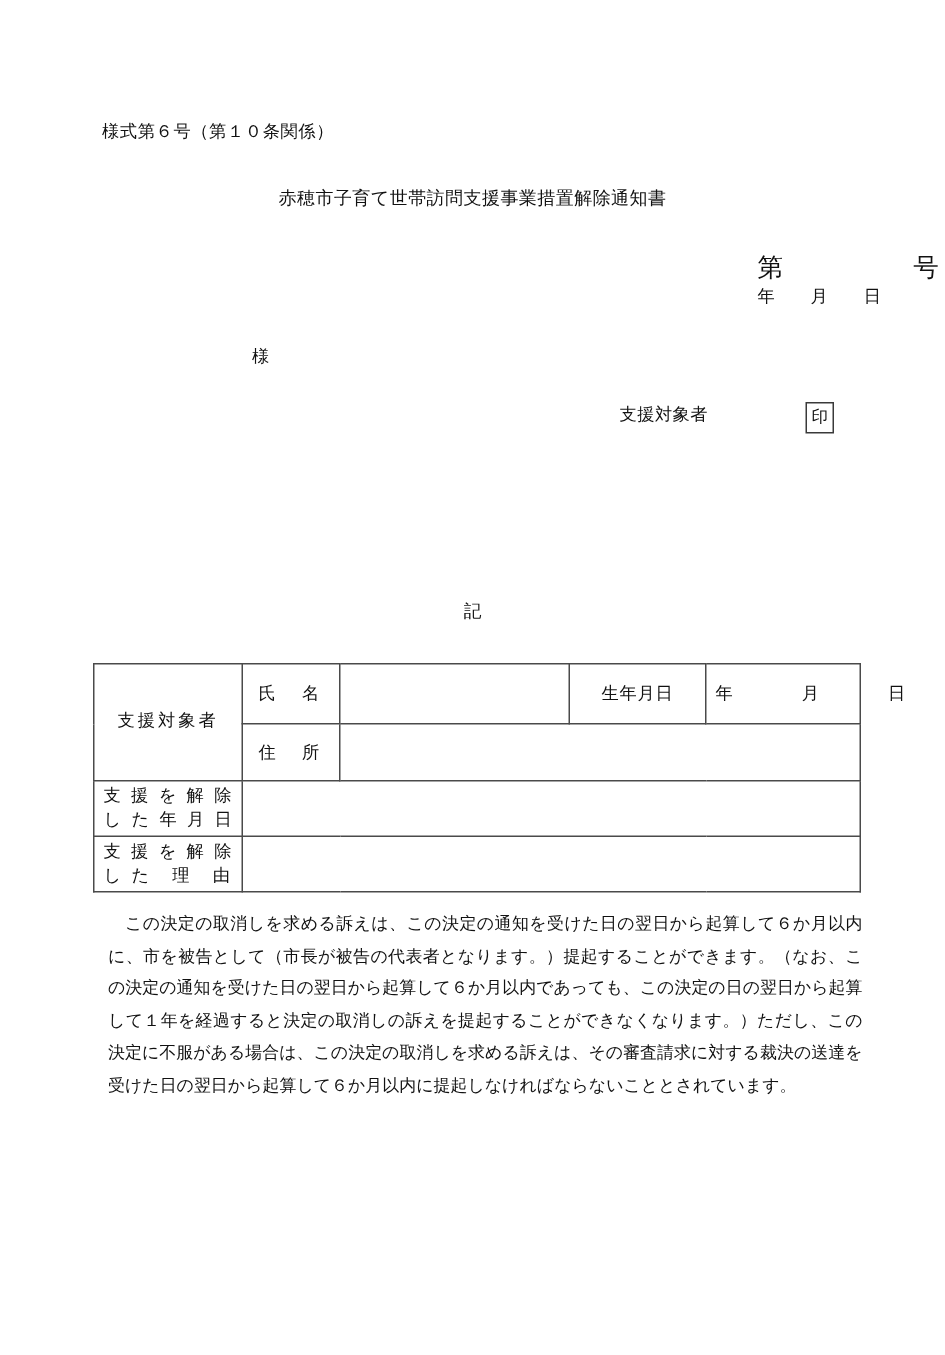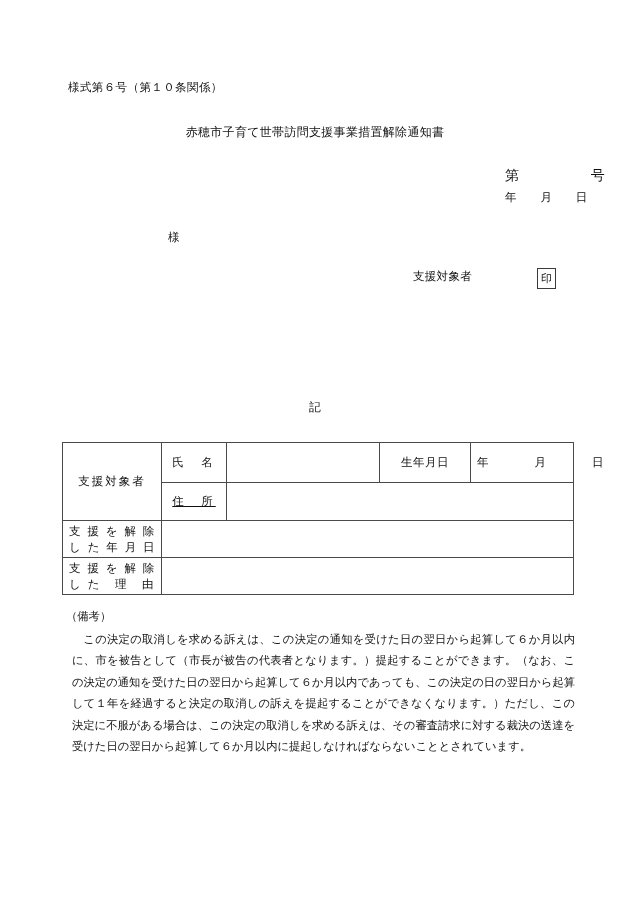--- a/index.html
+++ b/index.html
@@ -39,21 +39,21 @@
     width: 630px;
     text-align: center;
     font-size: 12px;
     letter-spacing: 0.3px;
     white-space: pre;
   }
 
   .number-line {
     left: 505px;
     top: 167px;
-    font-size: 14px;
+    font-size: 17px;
     letter-spacing: 0.3px;
   }
   .date-line {
     left: 505px;
     top: 190px;
     font-size: 11.5px;
     letter-spacing: 0.3px;
   }
 
   .addressee {
@@ -133,21 +133,21 @@
     width: 78px;
     text-align: center;
     letter-spacing: 0.5px;
     font-family: Liberation Serif, serif;
   }
   td.dob-value {
     text-align: center;
     font-size: 11.5px;
   }
   .row-h1 { height: 40px; }
-  .row-h2 { height: 38px; text-decoration: underline; }
+  .row-h2 { height: 38px; }
   .row-h3 { height: 37px; }
   .row-h4 { height: 37px; }
   .two-line {
     display: block;
     letter-spacing: 2px;
     line-height: 16px;
   }
 
   
   .remarks {
@@ -208,17 +208,16 @@
         <td colspan="4"></td>
       </tr>
       <tr class="row-h4">
         <td class="label-wide"><span class="two-line">支 援 を 解 除</span><span class="two-line">し た　理　由</span></td>
         <td colspan="4"></td>
       </tr>
     </tbody>
   </table>
 
   <div class="remarks">
-    <div class="remarks-title">（備考）</div>
     <p>この決定の取消しを求める訴えは、この決定の通知を受けた日の翌日から起算して６か月以内に、市を被告として（市長が被告の代表者となります。）提起することができます。（なお、この決定の通知を受けた日の翌日から起算して６か月以内であっても、この決定の日の翌日から起算して１年を経過すると決定の取消しの訴えを提起することができなくなります。）ただし、この決定に不服がある場合は、この決定の取消しを求める訴えは、その審査請求に対する裁決の送達を受けた日の翌日から起算して６か月以内に提起しなければならないこととされています。</p>
   </div>
 
 </div>
 
 </body></html>

